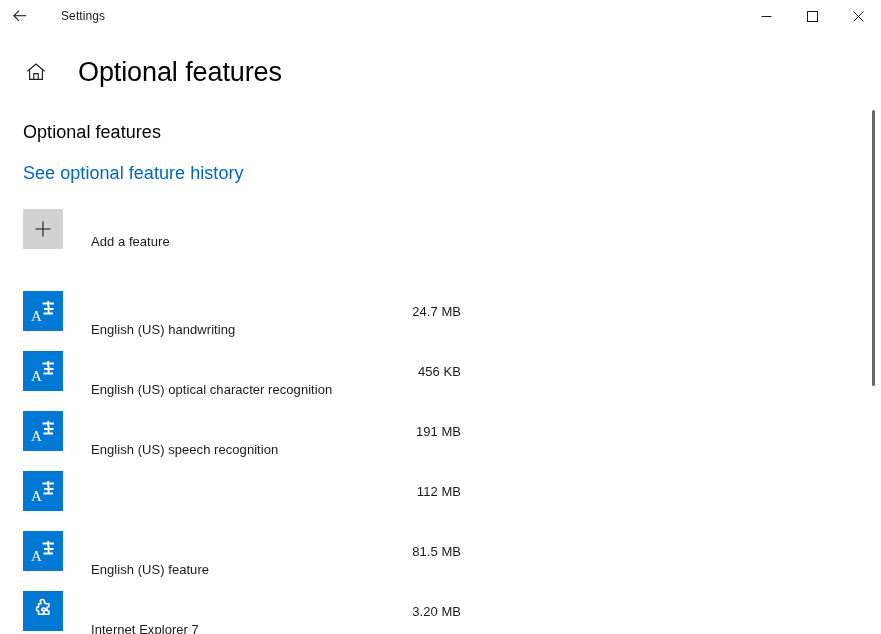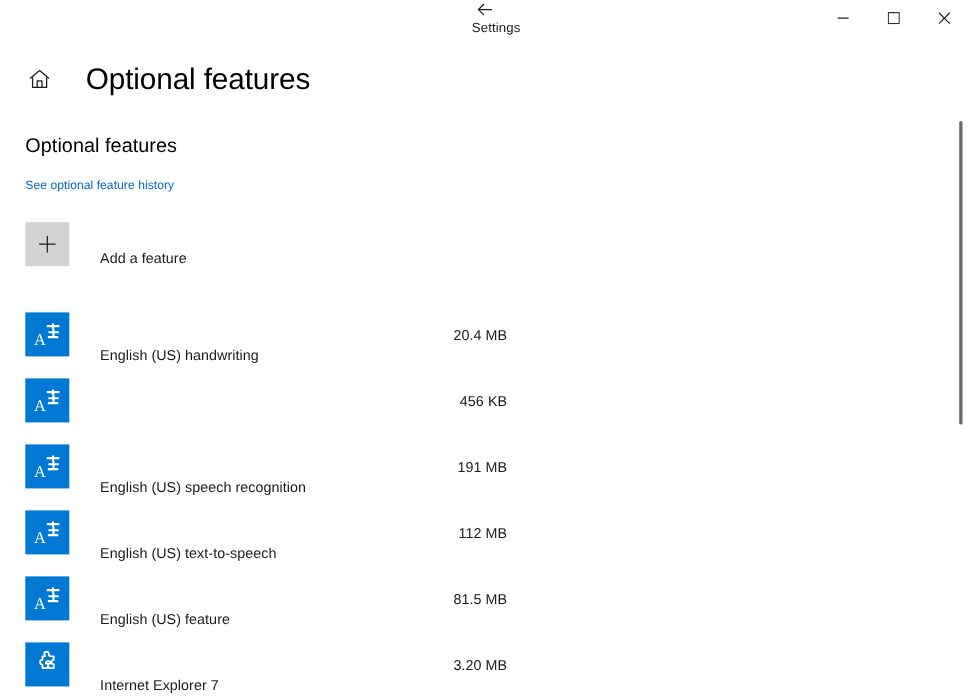--- a/index.html
+++ b/index.html
@@ -20,21 +20,20 @@
 
   
   .titlebar {
     position: absolute;
     top: 0; left: 0;
     width: 881px;
     height: 32px;
     background: #ffffff;
     display: flex;
     align-items: center;
-    flex-direction: column;
   }
 
   .back-button {
     width: 40px;
     height: 32px;
     display: flex;
     align-items: center;
     justify-content: center;
     color: #1b1b1b;
   }
@@ -106,21 +105,21 @@
     font-size: 18px;
     font-weight: 400;
     color: #000000;
     margin-left: 23px;
     margin-top: 14px;
     letter-spacing: 0.05px;
   }
 
   .history-link {
     display: inline-block;
-    font-size: 11px;
+    font-size: 18px;
     color: #0067c0;
     margin-left: 23px;
     margin-top: 20px;
     text-decoration: none;
     letter-spacing: 0.05px;
   }
 
   
   .add-feature-row {
     display: flex;
@@ -269,31 +268,32 @@
 
     <div class="feature-row">
       <div class="feature-icon">
         <svg width="28" height="28" viewBox="0 0 28 28">
           <text x="2" y="24" font-family="Liberation Serif, serif" font-size="15" fill="#ffffff">A</text>
           <path d="M13.5 6.5 H25 M19.2 4 V9.2 M15 12 H24.5 M14.5 16.5 H24" stroke="#ffffff" stroke-width="1.9" fill="none"></path>
           <path d="M19.6 9 V16.8" stroke="#ffffff" stroke-width="1.9" fill="none"></path>
         </svg>
       </div>
       <div class="feature-name">English (US) handwriting</div>
-      <div class="feature-size">20.4 MB</div>
-    </div>
-
-    <div class="feature-row">
-      <div class="feature-icon">
-        <svg width="28" height="28" viewBox="0 0 28 28">
-          <text x="2" y="24" font-family="Liberation Serif, serif" font-size="15" fill="#ffffff">A</text>
-          <path d="M13.5 6.5 H25 M19.2 4 V9.2 M15 12 H24.5 M14.5 16.5 H24" stroke="#ffffff" stroke-width="1.9" fill="none"></path>
-          <path d="M19.6 9 V16.8" stroke="#ffffff" stroke-width="1.9" fill="none"></path>
-        </svg>
-      </div>
+      <div class="feature-size">24.7 MB</div>
+    </div>
+
+    <div class="feature-row">
+      <div class="feature-icon">
+        <svg width="28" height="28" viewBox="0 0 28 28">
+          <text x="2" y="24" font-family="Liberation Serif, serif" font-size="15" fill="#ffffff">A</text>
+          <path d="M13.5 6.5 H25 M19.2 4 V9.2 M15 12 H24.5 M14.5 16.5 H24" stroke="#ffffff" stroke-width="1.9" fill="none"></path>
+          <path d="M19.6 9 V16.8" stroke="#ffffff" stroke-width="1.9" fill="none"></path>
+        </svg>
+      </div>
+      <div class="feature-name">English (US) optical character recognition</div>
       <div class="feature-size">456 KB</div>
     </div>
 
     <div class="feature-row">
       <div class="feature-icon">
         <svg width="28" height="28" viewBox="0 0 28 28">
           <text x="2" y="24" font-family="Liberation Serif, serif" font-size="15" fill="#ffffff">A</text>
           <path d="M13.5 6.5 H25 M19.2 4 V9.2 M15 12 H24.5 M14.5 16.5 H24" stroke="#ffffff" stroke-width="1.9" fill="none"></path>
           <path d="M19.6 9 V16.8" stroke="#ffffff" stroke-width="1.9" fill="none"></path>
         </svg>
@@ -303,21 +303,20 @@
     </div>
 
     <div class="feature-row">
       <div class="feature-icon">
         <svg width="28" height="28" viewBox="0 0 28 28">
           <text x="2" y="24" font-family="Liberation Serif, serif" font-size="15" fill="#ffffff">A</text>
           <path d="M13.5 6.5 H25 M19.2 4 V9.2 M15 12 H24.5 M14.5 16.5 H24" stroke="#ffffff" stroke-width="1.9" fill="none"></path>
           <path d="M19.6 9 V16.8" stroke="#ffffff" stroke-width="1.9" fill="none"></path>
         </svg>
       </div>
-      <div class="feature-name">English (US) text-to-speech</div>
       <div class="feature-size">112 MB</div>
     </div>
 
     <div class="feature-row">
       <div class="feature-icon">
         <svg width="28" height="28" viewBox="0 0 28 28">
           <text x="2" y="24" font-family="Liberation Serif, serif" font-size="15" fill="#ffffff">A</text>
           <path d="M13.5 6.5 H25 M19.2 4 V9.2 M15 12 H24.5 M14.5 16.5 H24" stroke="#ffffff" stroke-width="1.9" fill="none"></path>
           <path d="M19.6 9 V16.8" stroke="#ffffff" stroke-width="1.9" fill="none"></path>
         </svg>

